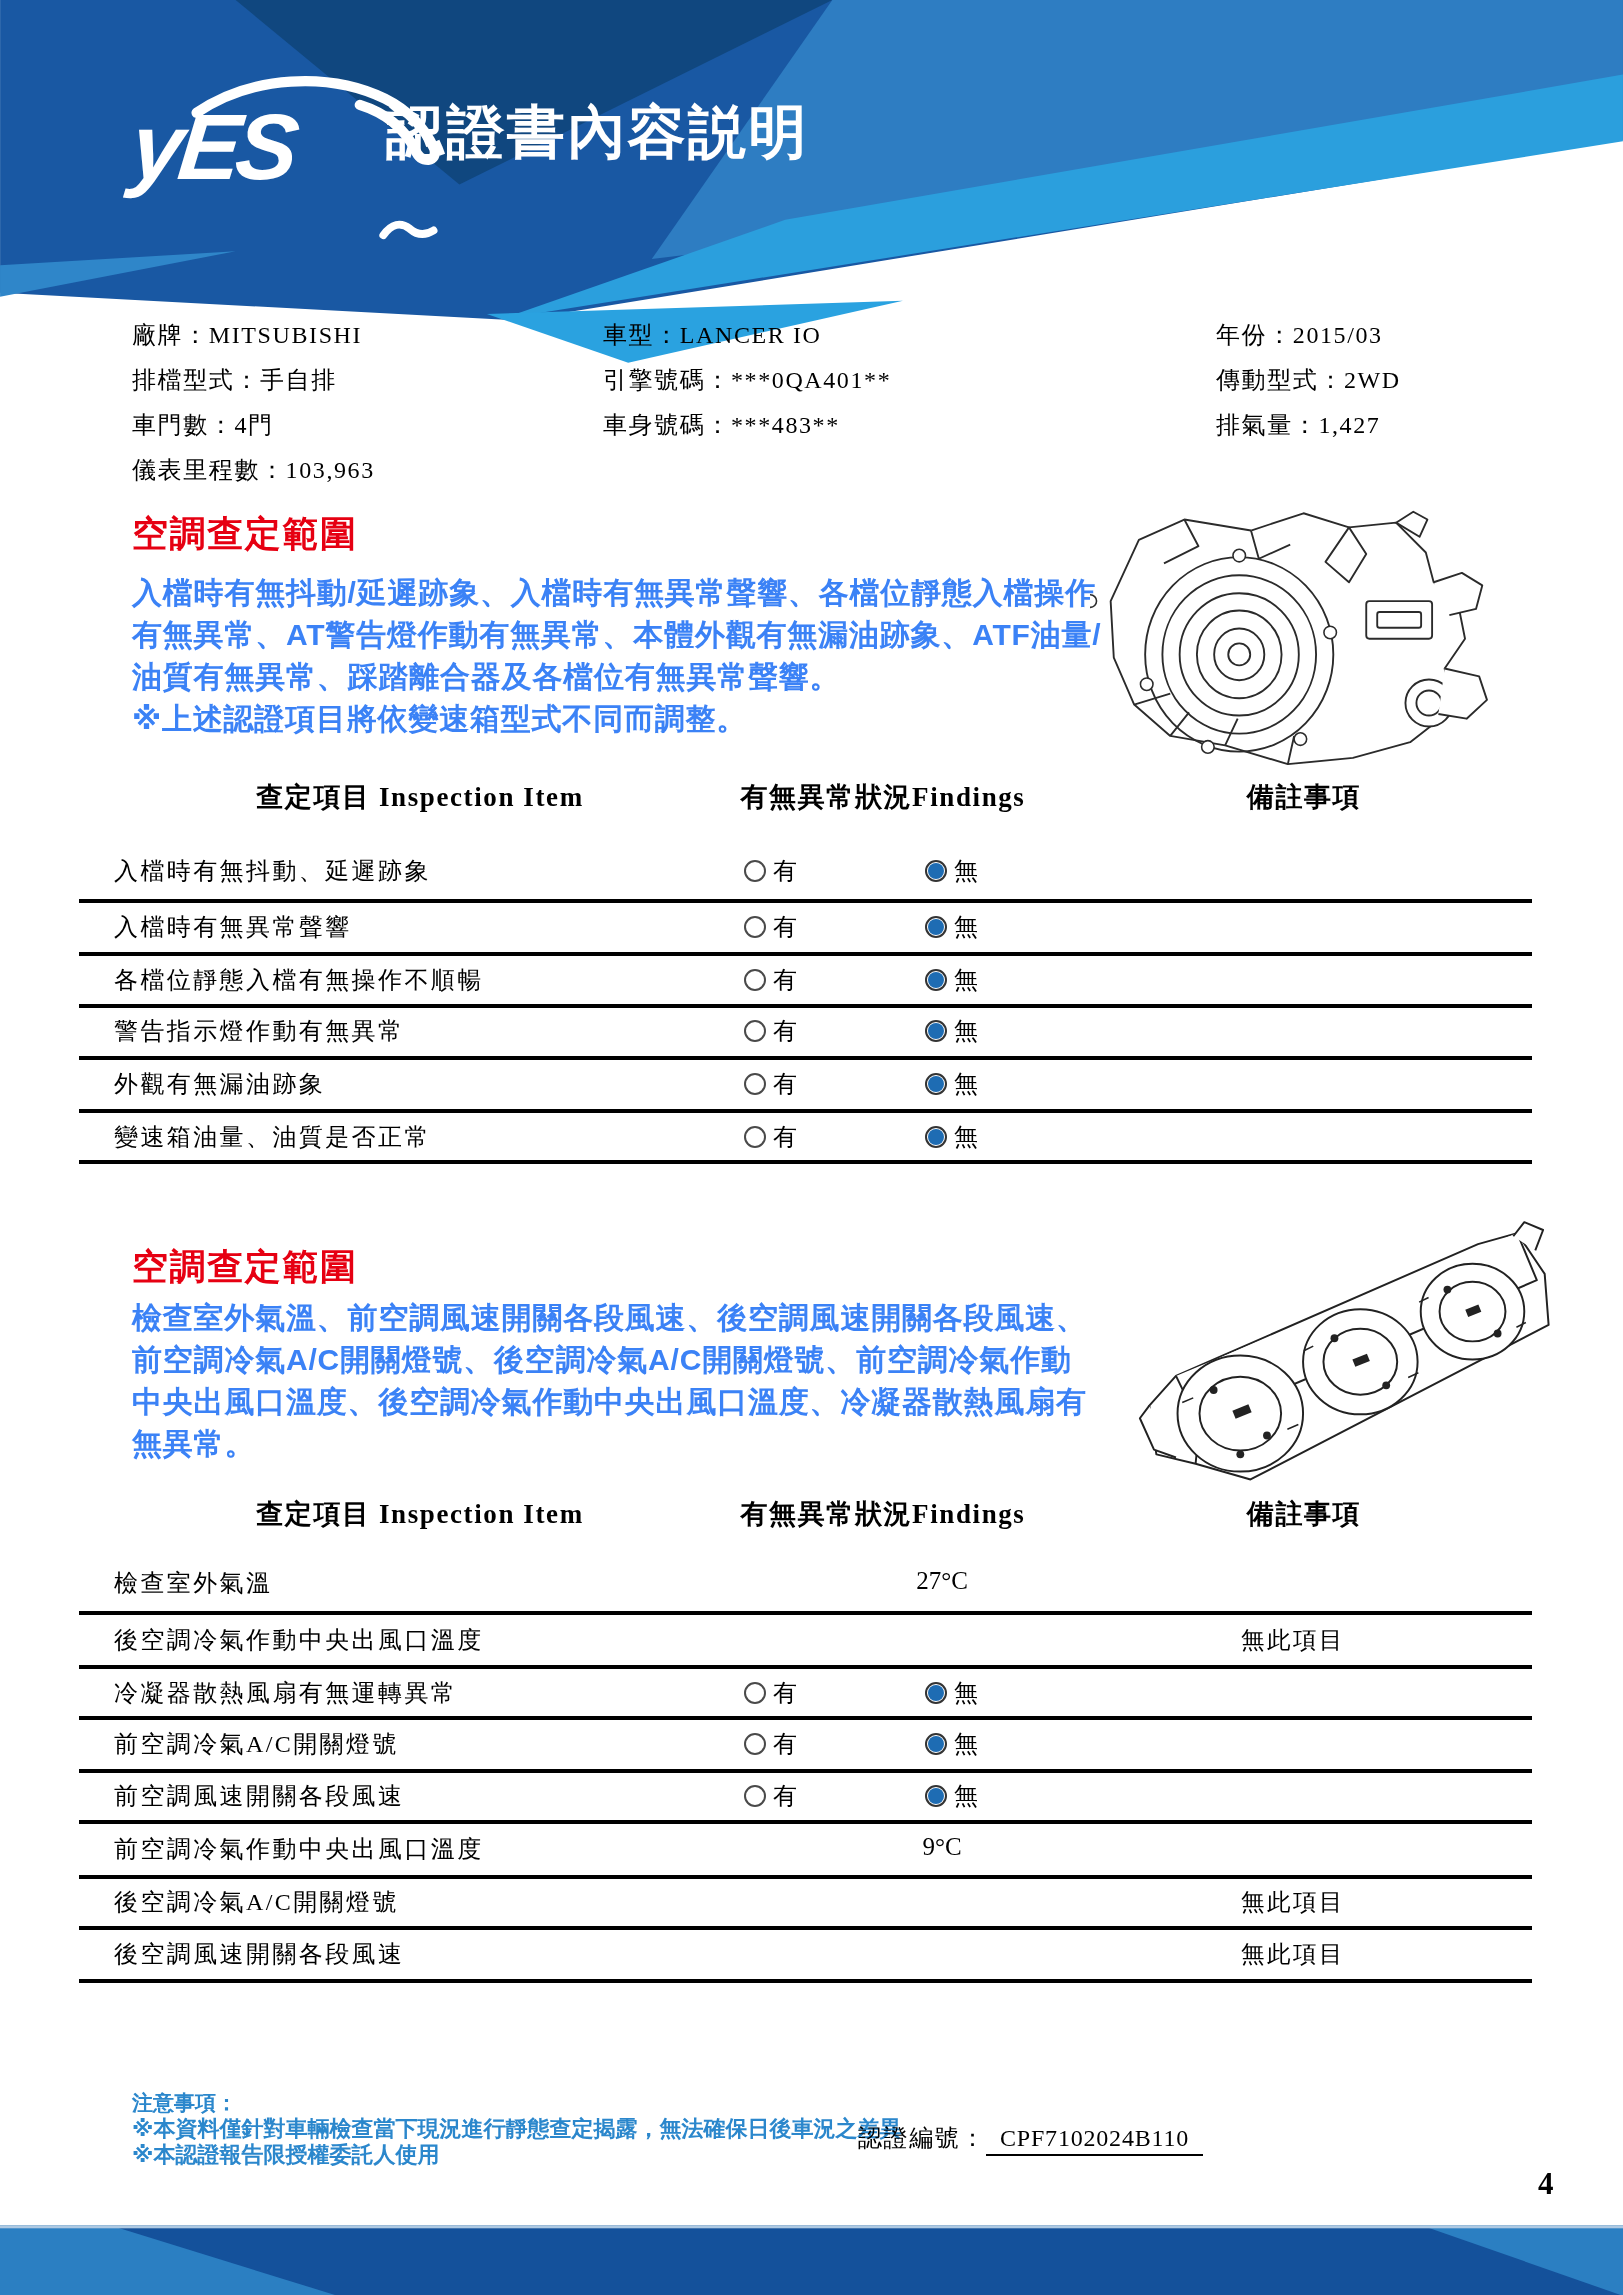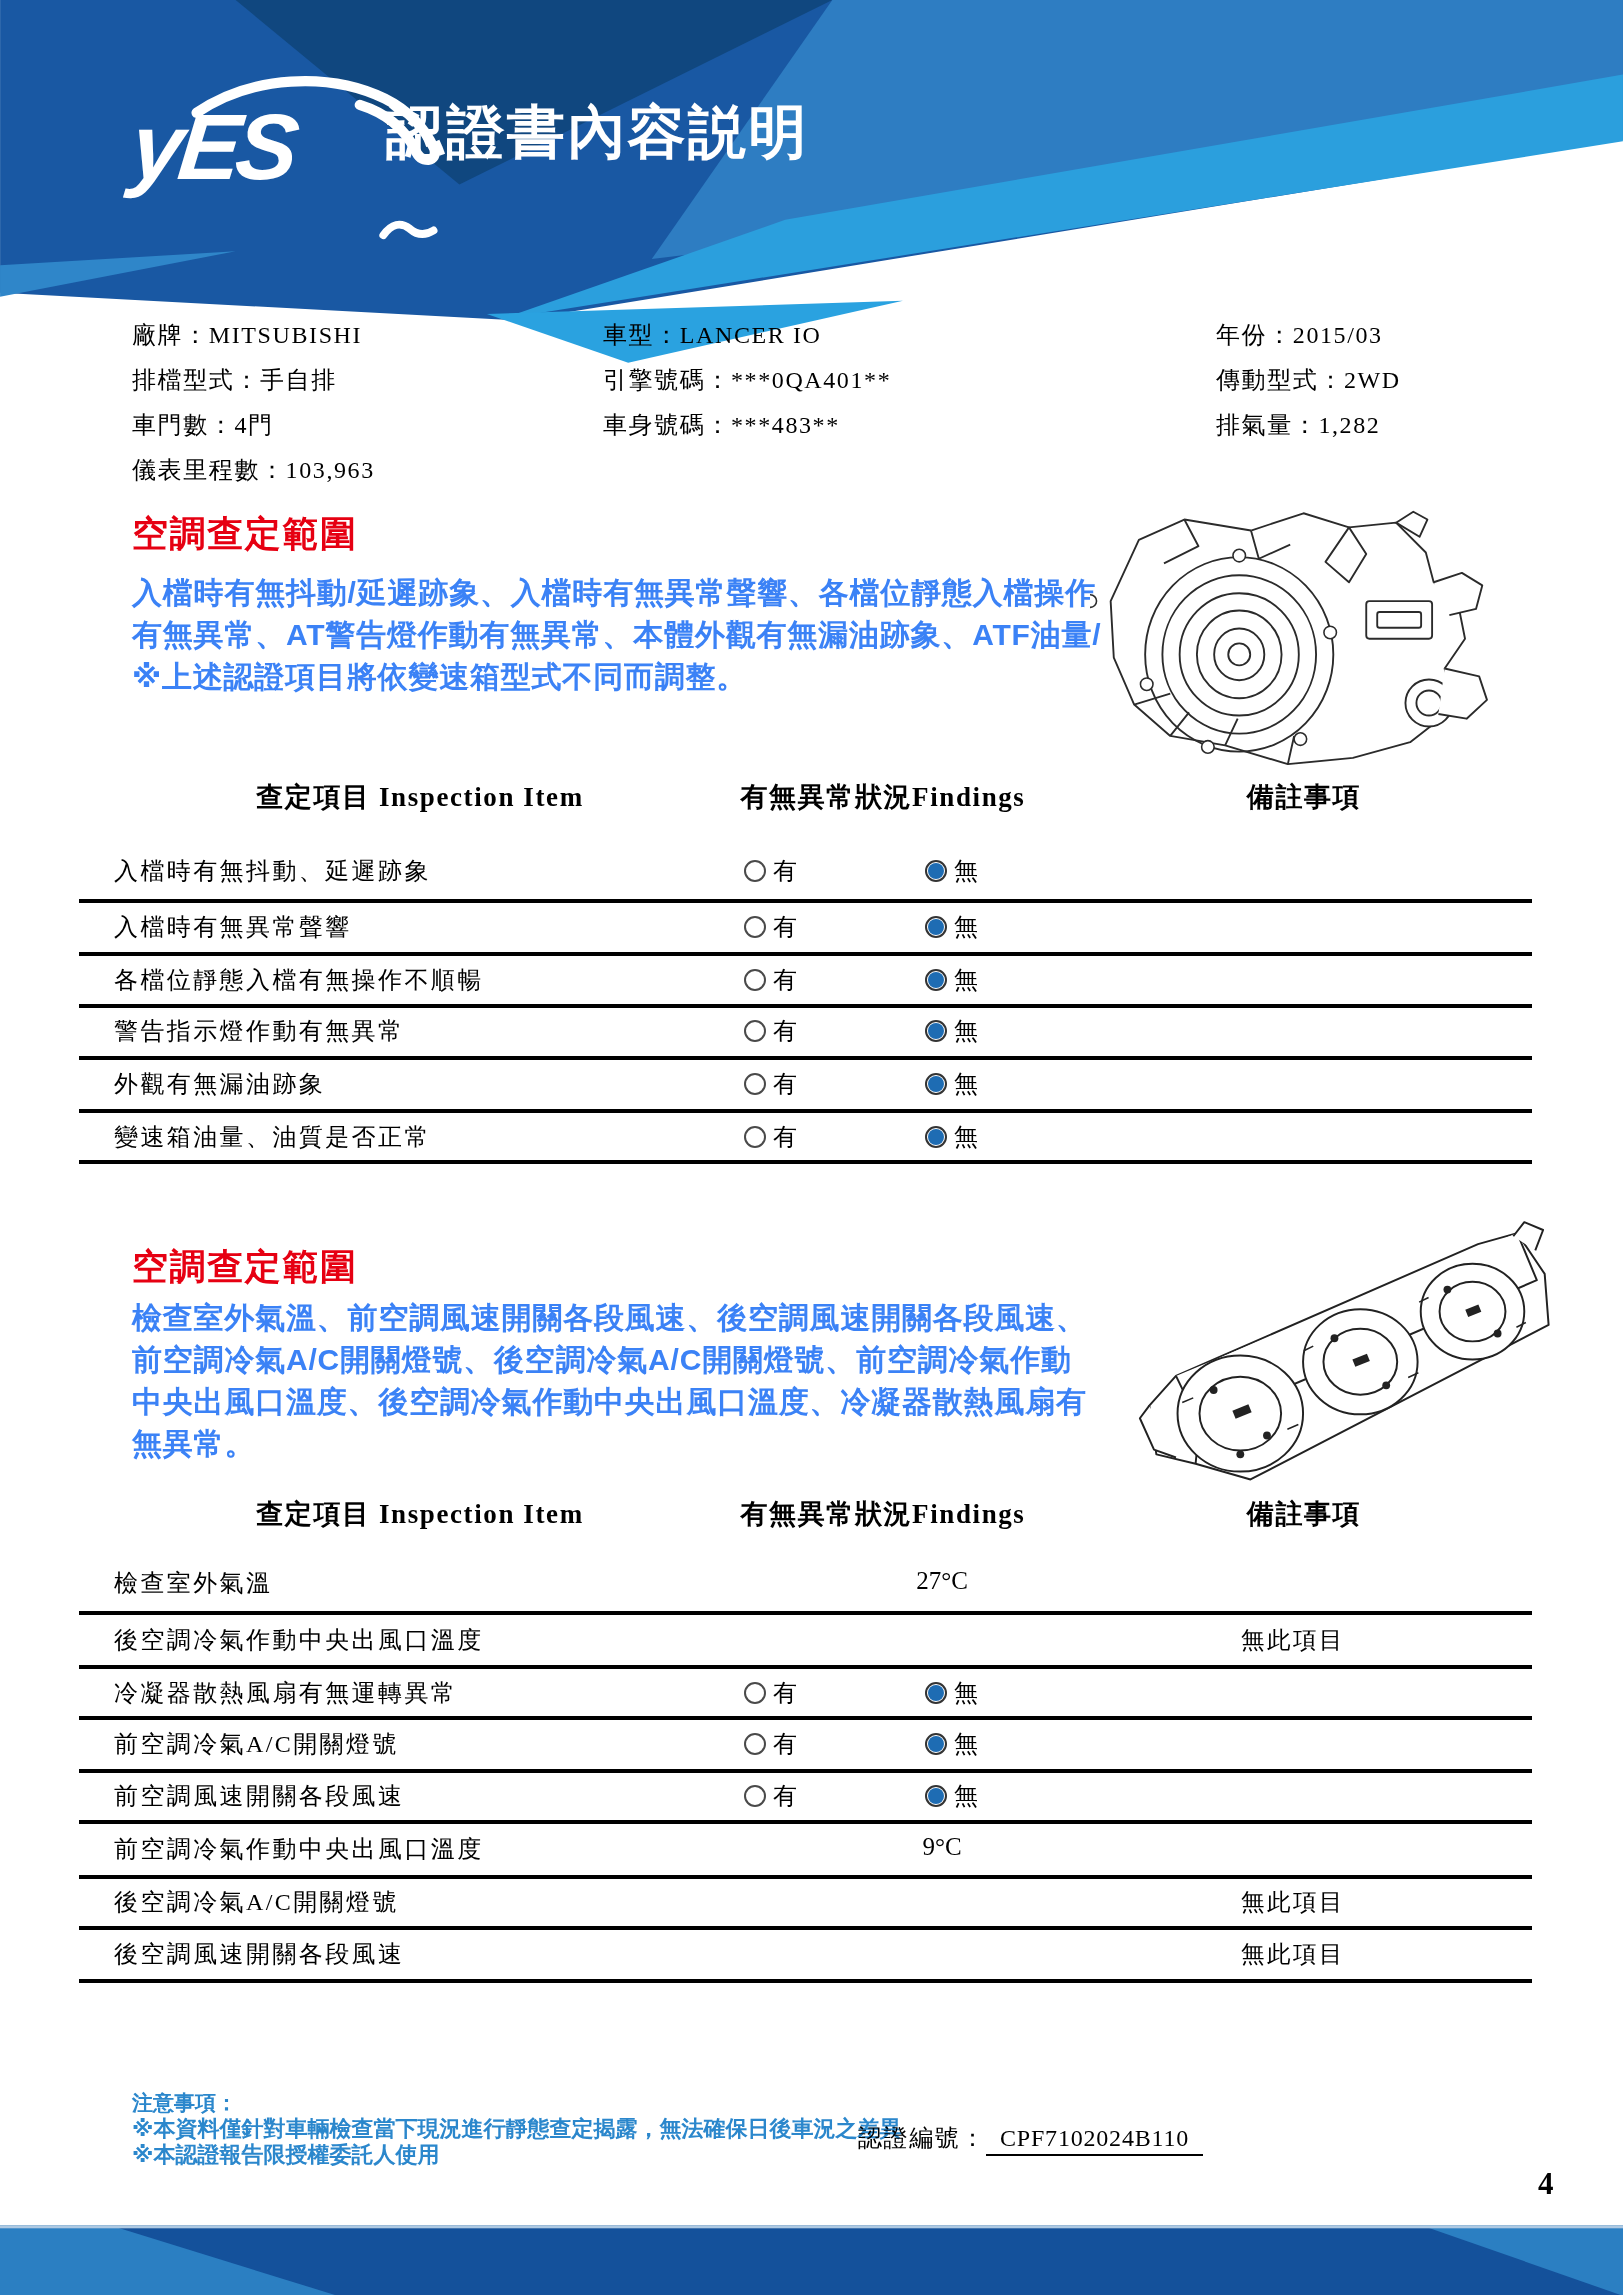--- a/index.html
+++ b/index.html
@@ -104,27 +104,28 @@
     <div>儀表里程數：103,963</div>
   </div>
   <div class="vi-col vi2">
     <div>車型：LANCER IO</div>
     <div>引擎號碼：***0QA401**</div>
     <div>車身號碼：***483**</div>
   </div>
   <div class="vi-col vi3">
     <div>年份：2015/03</div>
     <div>傳動型式：2WD</div>
-    <div>排氣量：1,282</div>
+    <div>排氣量：1,427</div>
   </div>
 
   <div class="sec-title" style="top:510px">空調查定範圍</div>
   <div class="sec-desc" style="top:572px">
     <div>入檔時有無抖動/延遲跡象、入檔時有無異常聲響、各檔位靜態入檔操作</div>
     <div>有無異常、AT警告燈作動有無異常、本體外觀有無漏油跡象、ATF油量/</div>
+    <div>油質有無異常、踩踏離合器及各檔位有無異常聲響。</div>
     <div>※上述認證項目將依變速箱型式不同而調整。</div>
   </div>
 
   <svg class="img-trans" width="449" height="265" viewBox="0 0 572 338">
     <g fill="#fff" stroke="#2b2b2b" stroke-width="2.4" stroke-linejoin="round">
       <path d="M62,42 L120,16 L205,30 L272,8 L330,26 L390,20 L428,58 L438,96 L468,118 L478,168 L452,206 L462,258 L408,300 L335,320 L252,328 L172,304 L102,292 L56,252 L30,192 L26,120 Z"></path>
       <path d="M330,26 L352,60 L330,96 L300,70 Z"></path>
       <path d="M390,20 l22,-14 l18,10 l-10,22 z"></path>
       <rect x="352" y="120" width="84" height="48" rx="4"></rect>
       <rect x="366" y="134" width="56" height="20" rx="3"></rect>

